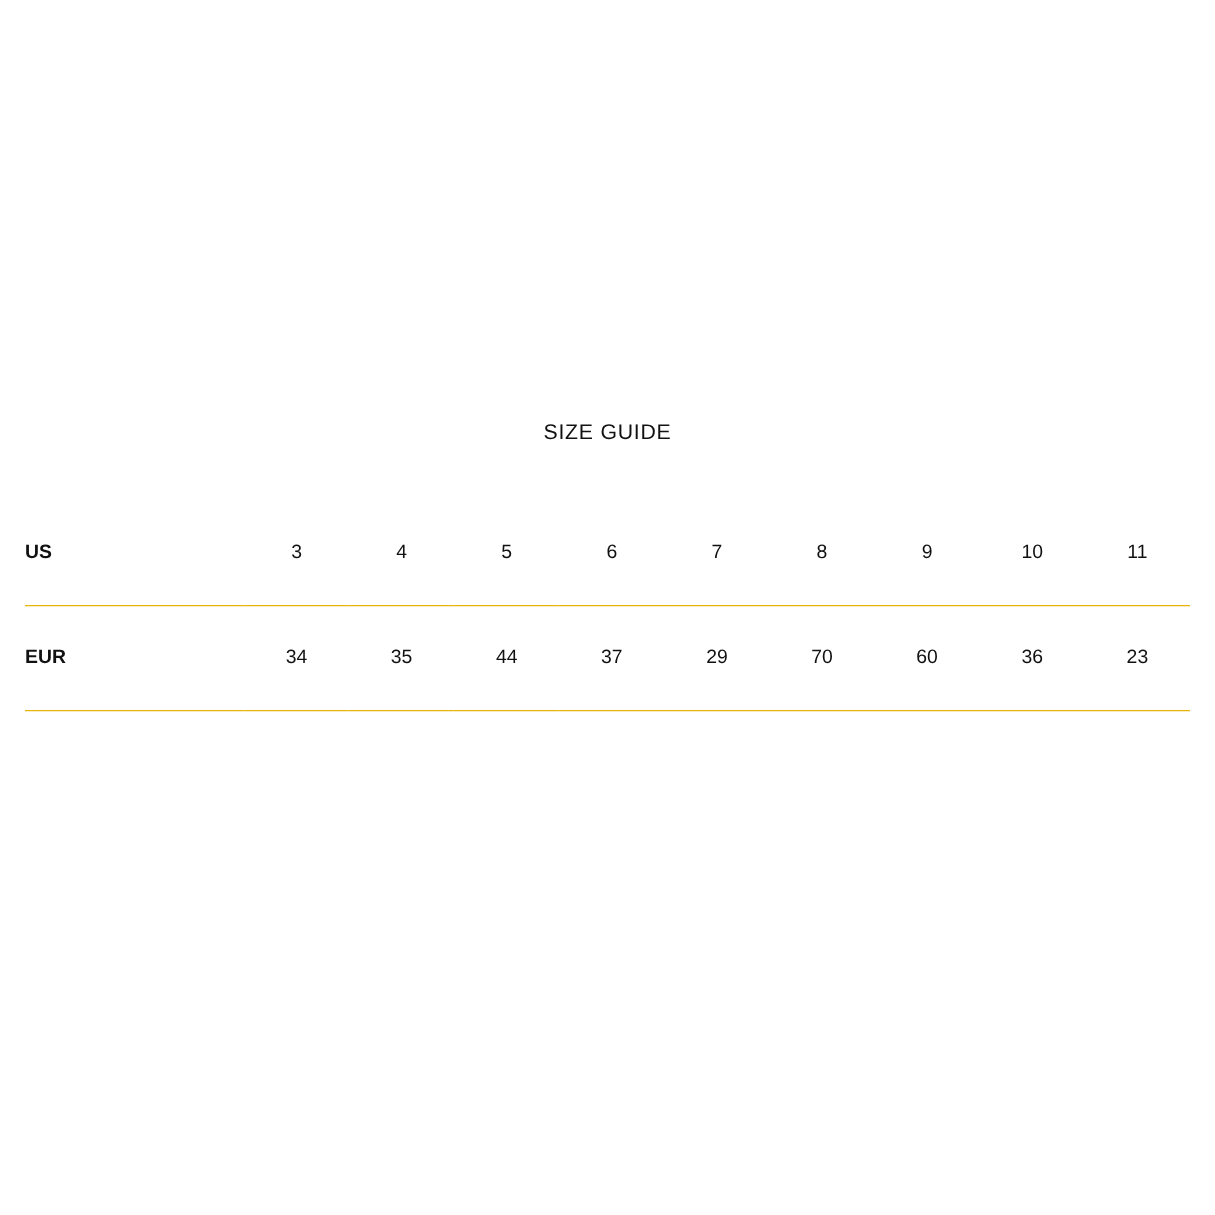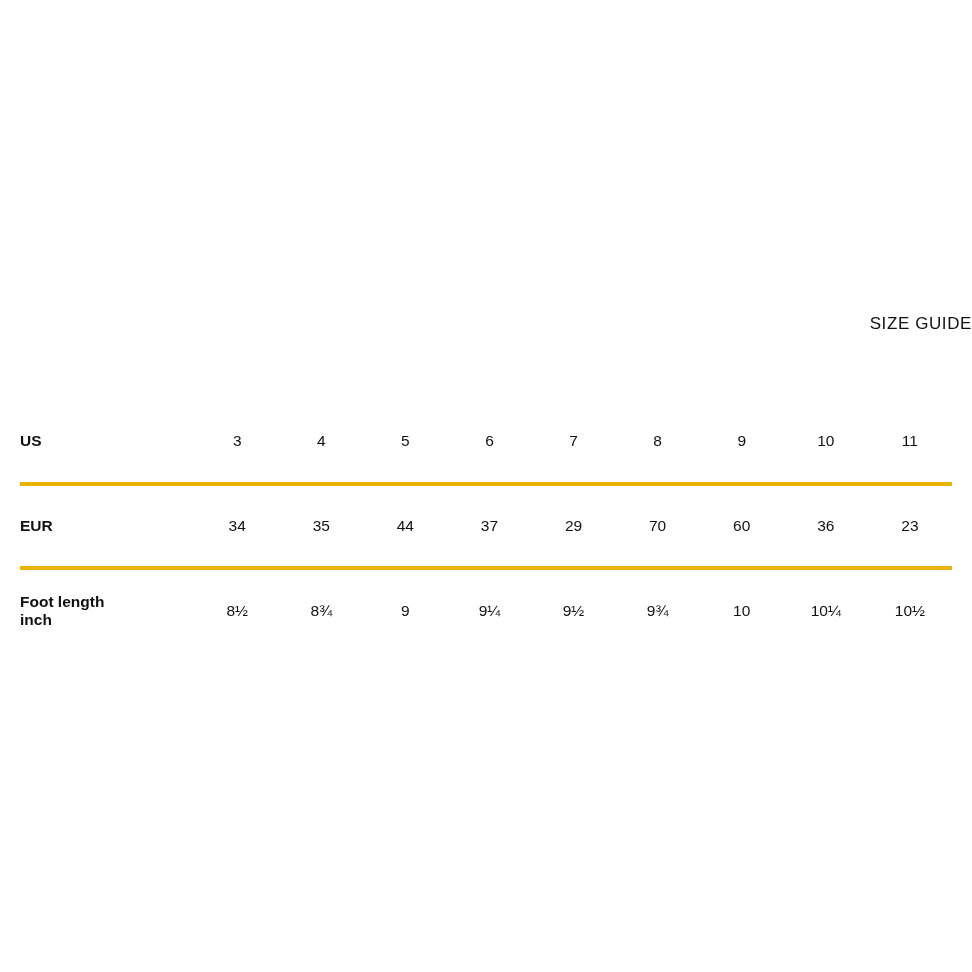--- a/index.html
+++ b/index.html
@@ -15,41 +15,41 @@
     overflow: hidden;
   }
   .page {
     position: relative;
     width: 972px;
     height: 972px;
     box-sizing: border-box;
   }
   .title {
     position: absolute;
-    top: 314px;
+    top: 336px;
     left: 0;
     width: 972px;
-    text-align: right;
+    text-align: center;
     font-size: 17px;
     letter-spacing: 0.6px;
     color: #111111;
   }
   .table-wrap {
     position: absolute;
     top: 400px;
     left: 20px;
     width: 932px;
   }
   table.size-table {
     width: 932px;
     border-collapse: collapse;
     table-layout: fixed;
   }
   table.size-table tr.row {
-    border-bottom: 4px solid #eab308;
+    border-bottom: 1px solid #eab308;
   }
   table.size-table tr.row.last {
     border-bottom: none;
   }
   table.size-table th.rowlabel {
     text-align: left;
     font-size: 15.5px;
     font-weight: bold;
     color: #111111;
     padding: 0;
@@ -100,32 +100,17 @@
           <td class="cell">34</td>
           <td class="cell">35</td>
           <td class="cell">44</td>
           <td class="cell">37</td>
           <td class="cell">29</td>
           <td class="cell">70</td>
           <td class="cell">60</td>
           <td class="cell">36</td>
           <td class="cell">23</td>
         </tr>
-        <tr class="row last">
-          <th class="rowlabel">
-            <span>Foot length</span>
-            <span class="line2">inch</span>
-          </th>
-          <td class="cell">8½</td>
-          <td class="cell">8¾</td>
-          <td class="cell">9</td>
-          <td class="cell">9¼</td>
-          <td class="cell">9½</td>
-          <td class="cell">9¾</td>
-          <td class="cell">10</td>
-          <td class="cell">10¼</td>
-          <td class="cell">10½</td>
-        </tr>
       </tbody>
     </table>
   </div>
 
 </div>
 
 </body></html>

